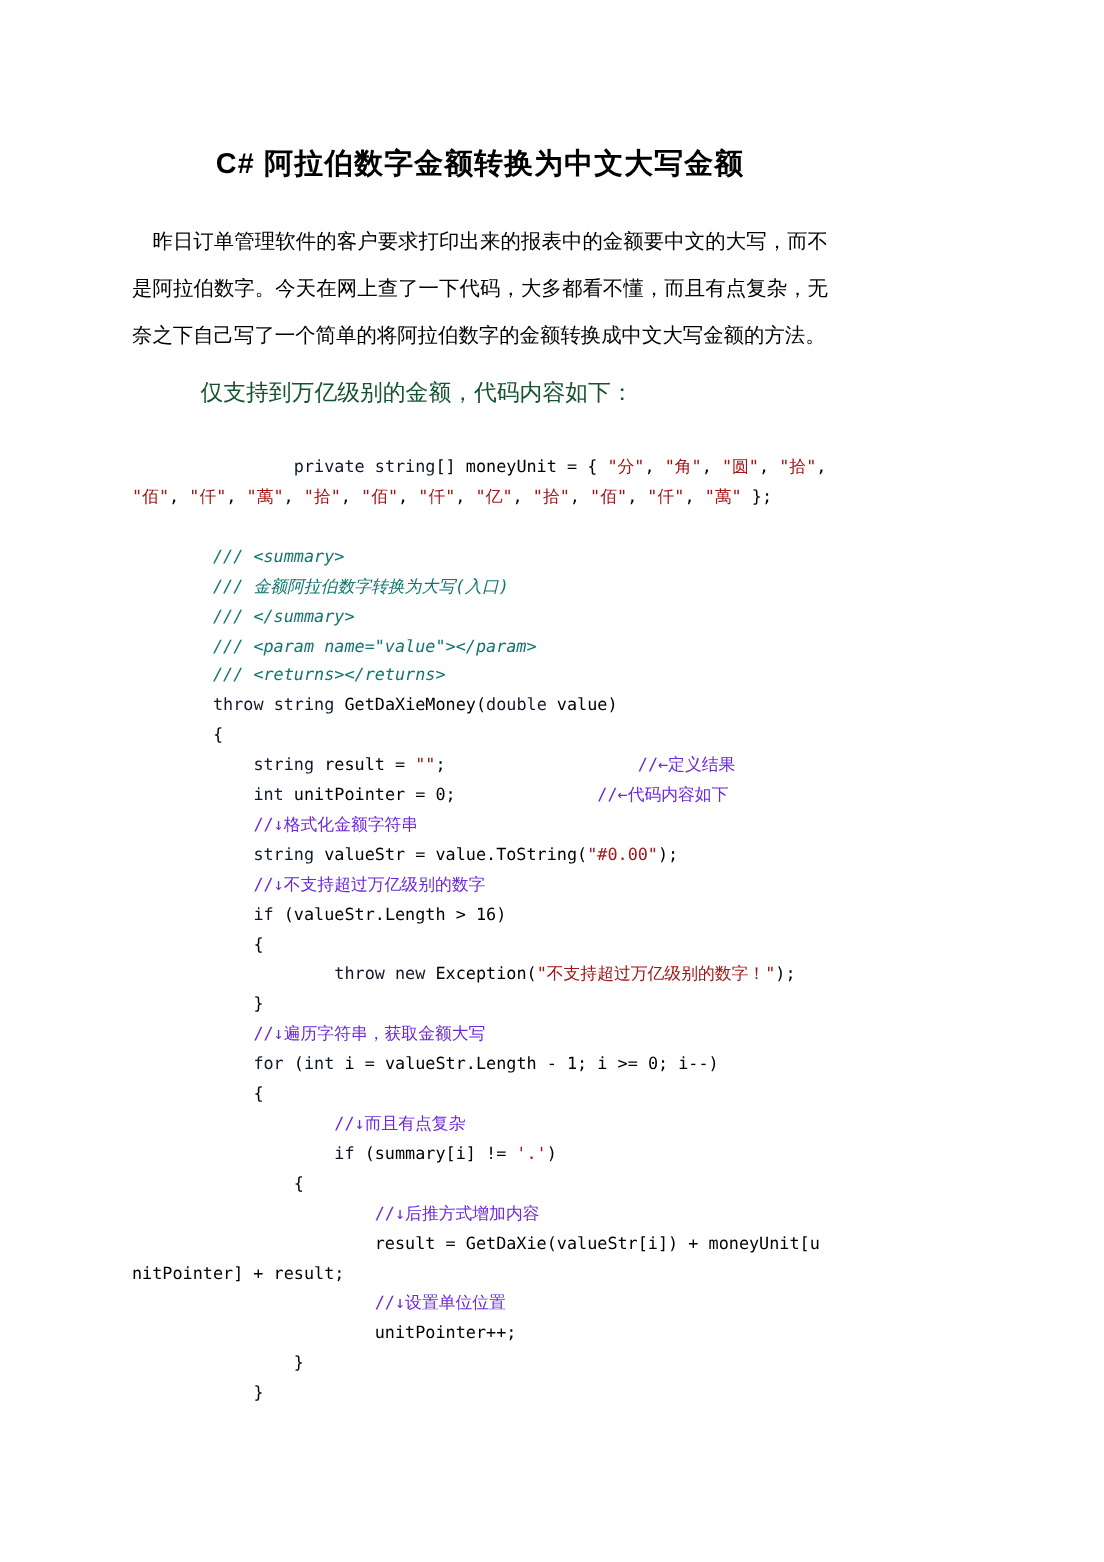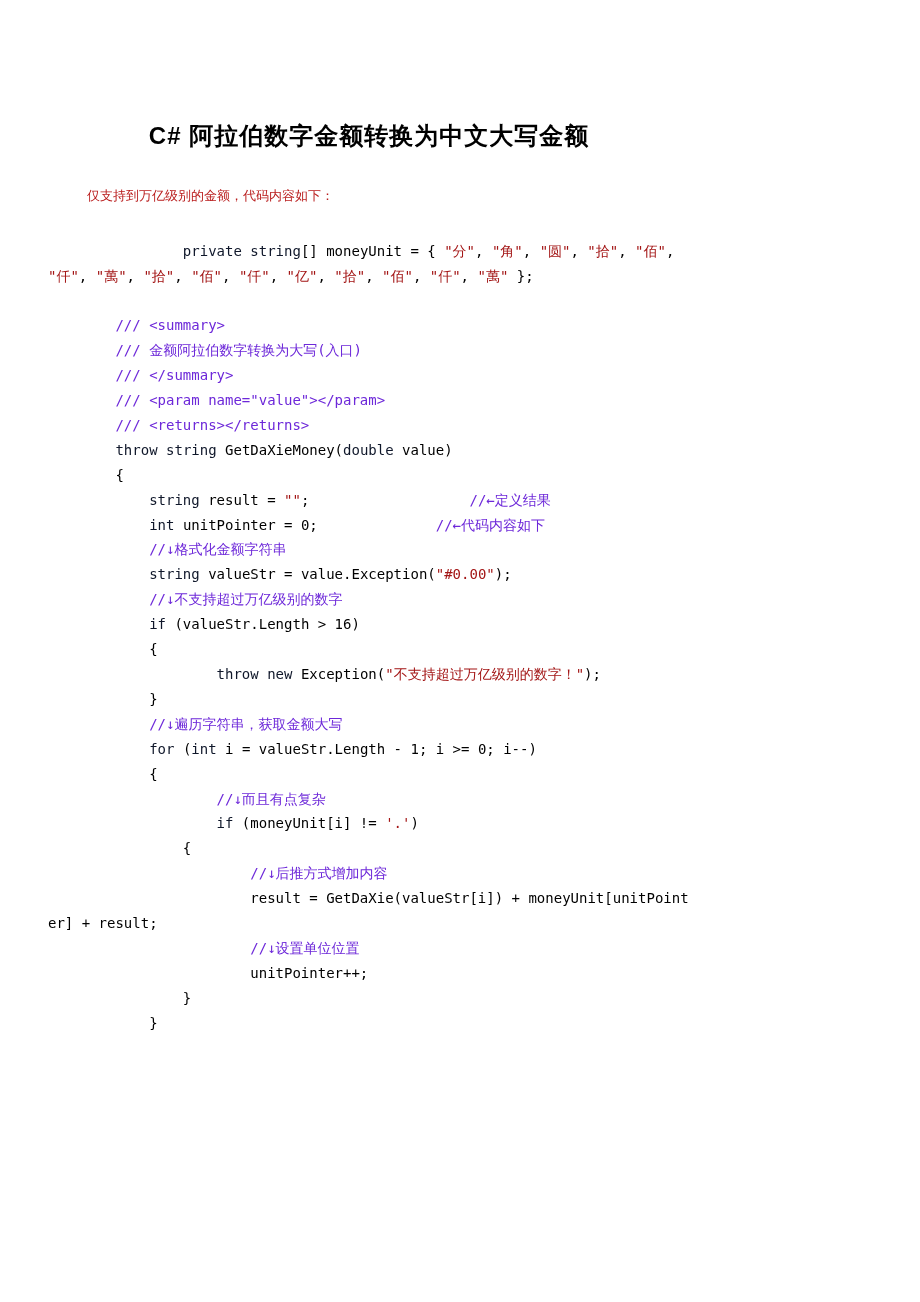--- a/index.html
+++ b/index.html
@@ -5,21 +5,21 @@
   body {
     margin: 0;
     padding: 0;
     background: #ffffff;
     font-family: "SimSun", "宋体", serif;
   }
   .page {
     width: 800px;
     min-height: 1302px;
     box-sizing: border-box;
-    padding: 120px 110px 60px 48px;
+    padding: 120px 110px 60px 110px;
     background: #ffffff;
     color: #000000;
   }
   h1.title {
     font-family: "Microsoft YaHei", "微软雅黑", sans-serif;
     font-size: 24px;
     font-weight: 700;
     text-align: center;
     margin: 0 0 30px 0;
     color: #000000;
@@ -29,74 +29,75 @@
     font-family: "Microsoft YaHei", "微软雅黑", sans-serif;
     font-size: 17px;
     line-height: 2.3;
     color: #000000;
     margin: 0 0 8px 0;
     text-align: justify;
     text-indent: 1em;
   }
   p.subnote {
     font-family: "Microsoft YaHei", "微软雅黑", sans-serif;
-    font-size: 13px;
+    font-size: 19px;
     line-height: 2.2;
-    color: #b91c1c;
+    color: #14532d;
     margin: 0 0 28px 0;
     text-indent: 3em;
   }
   pre.code {
     font-family: "SimSun", "宋体", monospace;
     font-size: 14px;
     line-height: 1.78;
     white-space: pre-wrap;
     word-break: break-all;
     margin: 0;
     color: #000000;
   }
   .kw { color: #0f172a; }
   .type { color: #000000; }
   .str { color: #a31515; }
   .comment { color: #6d28d9; }
-  .gray { color: #6d28d9; }
+  .gray { color: #0f766e; font-style: italic; }
 </style>
 </head>
 <body>
 
 <div class="page">
 
   <h1 class="title">C# 阿拉伯数字金额转换为中文大写金额</h1>
 
+  <p class="intro">昨日订单管理软件的客户要求打印出来的报表中的金额要中文的大写，而不是阿拉伯数字。今天在网上查了一下代码，大多都看不懂，而且有点复杂，无奈之下自己写了一个简单的将阿拉伯数字的金额转换成中文大写金额的方法。</p>
 
   <p class="subnote">仅支持到万亿级别的金额，代码内容如下：</p>
 
   <pre class="code"><span>                </span><span class="kw">private</span> <span class="kw">string</span><span>[] moneyUnit = { </span><span class="str">"分"</span>, <span class="str">"角"</span>, <span class="str">"圆"</span>, <span class="str">"拾"</span>, <span class="str">"佰"</span>, <span class="str">"仟"</span>, <span class="str">"萬"</span>, <span class="str">"拾"</span>, <span class="str">"佰"</span>, <span class="str">"仟"</span>, <span class="str">"亿"</span>, <span class="str">"拾"</span>, <span class="str">"佰"</span>, <span class="str">"仟"</span>, <span class="str">"萬"</span><span> };</span>
 
         <span class="gray">/// &lt;summary&gt;</span>
         <span class="gray">/// 金额阿拉伯数字转换为大写(入口)</span>
         <span class="gray">/// &lt;/summary&gt;</span>
         <span class="gray">/// &lt;param name="value"&gt;&lt;/param&gt;</span>
         <span class="gray">/// &lt;returns&gt;&lt;/returns&gt;</span>
         <span class="kw">throw</span> <span class="kw">string</span><span> GetDaXieMoney(</span><span class="kw">double</span><span> value)</span>
 <span>        {</span>
             <span class="kw">string</span><span> result = </span><span class="str">""</span><span>;                   </span><span class="comment">//←定义结果</span>
             <span class="kw">int</span><span> unitPointer = 0;              </span><span class="comment">//←代码内容如下</span>
             <span class="comment">//↓格式化金额字符串</span>
-            <span class="kw">string</span><span> valueStr = value.Exception(</span><span class="str">"#0.00"</span><span>);</span>
+            <span class="kw">string</span><span> valueStr = value.ToString(</span><span class="str">"#0.00"</span><span>);</span>
             <span class="comment">//↓不支持超过万亿级别的数字</span>
             <span class="kw">if</span><span> (valueStr.Length &gt; 16)</span>
 <span>            {</span>
                     <span class="kw">throw</span> <span class="kw">new</span> <span class="type">Exception</span><span>(</span><span class="str">"不支持超过万亿级别的数字！"</span><span>);</span>
 <span>            }</span>
             <span class="comment">//↓遍历字符串，获取金额大写</span>
             <span class="kw">for</span><span> (</span><span class="kw">int</span><span> i = valueStr.Length - 1; i &gt;= 0; i--)</span>
 <span>            {</span>
                     <span class="comment">//↓而且有点复杂</span>
-                    <span class="kw">if</span><span> (moneyUnit[i] != </span><span class="str">'.'</span><span>)</span>
+                    <span class="kw">if</span><span> (summary[i] != </span><span class="str">'.'</span><span>)</span>
 <span>                {</span>
                         <span class="comment">//↓后推方式增加内容</span>
 <span>                        result = GetDaXie(valueStr[i]) + moneyUnit[unitPointer] + result;</span>
                         <span class="comment">//↓设置单位位置</span>
 <span>                        unitPointer++;</span>
 <span>                }</span>
 <span>            }</span></pre>
 
 </div>
 

